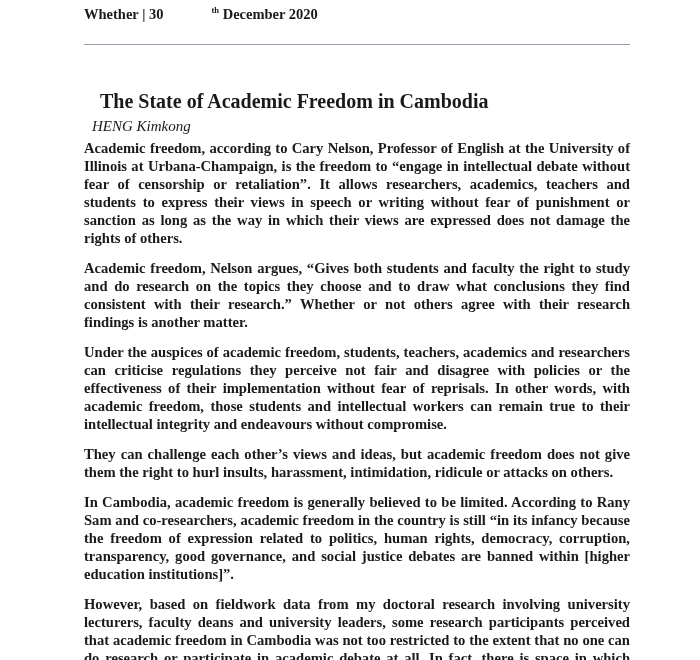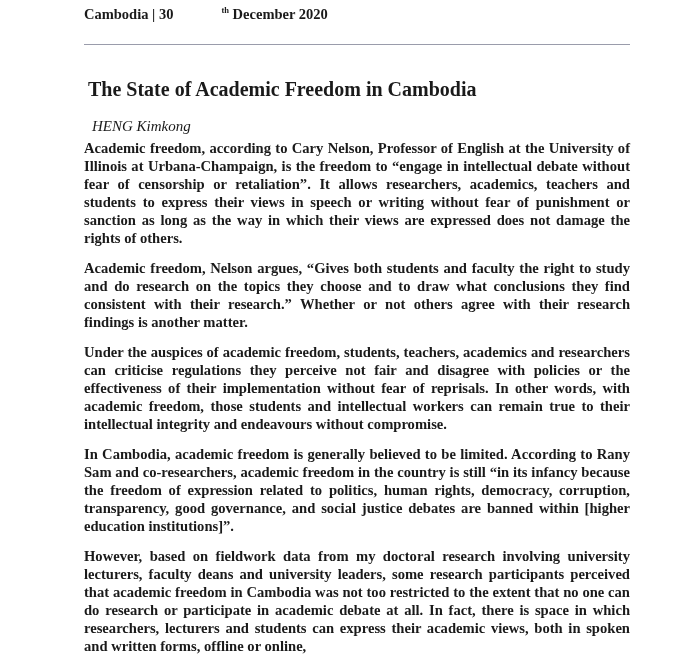--- a/index.html
+++ b/index.html
@@ -43,21 +43,21 @@
       height: 0;
       border-top: 1.5px solid #9a9cab;
     }
     .title {
       position: absolute;
       top: 74px;
       left: 0;
       font-weight: bold;
       font-size: 20px;
       white-space: nowrap;
-      margin: 4px;
+      margin: 16px;
     }
     .author {
       position: absolute;
       top: 110px;
       left: 0;
       font-style: italic;
       font-size: 15px;
       white-space: nowrap;
       margin: 8px;
     }
@@ -74,30 +74,31 @@
       text-align: justify;
       font-weight: bold;
     }
   </style>
 </head>
 <body>
 
 <div class="page">
 
   <div class="header-line">
-    <span>Cambodia</span><span> | </span><span>30</span><sup>th</sup><span> December 2020</span>
+    <span>Whether</span><span> | </span><span>30</span><sup>th</sup><span> December 2020</span>
   </div>
 
   <div class="rule"></div>
 
   <h1 class="title">The State of Academic Freedom in Cambodia</h1>
 
   <p class="author">HENG Kimkong</p>
 
   <div class="body">
     <p>Academic freedom, according to Cary Nelson, Professor of English at the University of Illinois at Urbana-Champaign, is the freedom to “engage in intellectual debate without fear of censorship or retaliation”. It allows researchers, academics, teachers and students to express their views in speech or writing without fear of punishment or sanction as long as the way in which their views are expressed does not damage the rights of others.</p>
     <p>Academic freedom, Nelson argues, “Gives both students and faculty the right to study and do research on the topics they choose and to draw what conclusions they find consistent with their research.” Whether or not others agree with their research findings is another matter.</p>
     <p>Under the auspices of academic freedom, students, teachers, academics and researchers can criticise regulations they perceive not fair and disagree with policies or the effectiveness of their implementation without fear of reprisals. In other words, with academic freedom, those students and intellectual workers can remain true to their intellectual integrity and endeavours without compromise.</p>
+    <p>They can challenge each other’s views and ideas, but academic freedom does not give them the right to hurl insults, harassment, intimidation, ridicule or attacks on others.</p>
     <p>In Cambodia, academic freedom is generally believed to be limited. According to Rany Sam and co-researchers, academic freedom in the country is still “in its infancy because the freedom of expression related to politics, human rights, democracy, corruption, transparency, good governance, and social justice debates are banned within [higher education institutions]”.</p>
     <p>However, based on fieldwork data from my doctoral research involving university lecturers, faculty deans and university leaders, some research participants perceived that academic freedom in Cambodia was not too restricted to the extent that no one can do research or participate in academic debate at all. In fact, there is space in which researchers, lecturers and students can express their academic views, both in spoken and written forms, offline or online,</p>
   </div>
 
 </div>
 
 </body></html>

